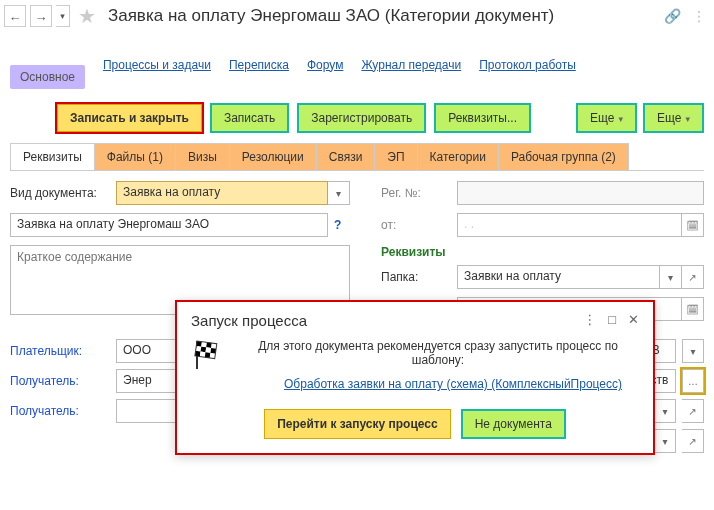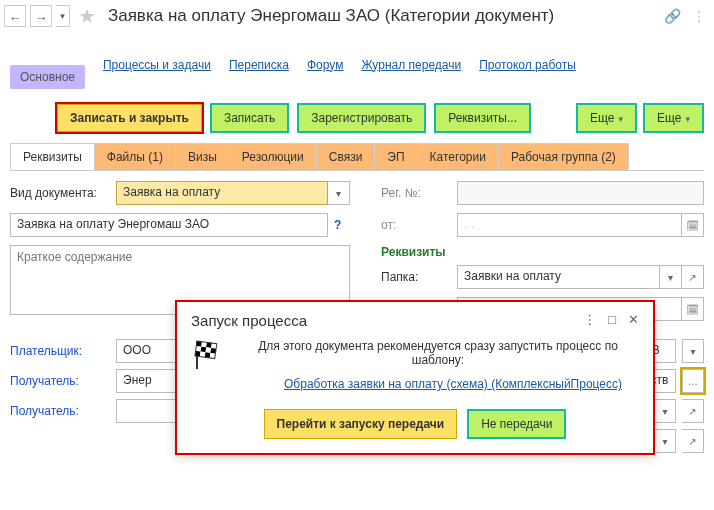--- a/index.html
+++ b/index.html
@@ -440,16 +440,16 @@
           <rect x="15" y="10" width="5" height="5" fill="#fff"></rect>
         <rect x="0" y="0" width="20" height="15" fill="none" stroke="#333" stroke-width="1"></rect>
       </g>
     </svg>
     <div class="dialog-text">
       <div>Для этого документа рекомендуется сразу запустить процесс по шаблону:</div>
       <a class="dialog-link">Обработка заявки на оплату (схема) (КомплексныйПроцесс)</a>
     </div>
   </div>
   <div class="dialog-buttons">
-    <button class="btn btn-primary">Перейти к запуску передачи</button>
-    <button class="btn">Не передачи</button>
+    <button class="btn btn-primary">Перейти к запуску процесс</button>
+    <button class="btn">Не документа</button>
   </div>
 </div>
 
 </body></html>

